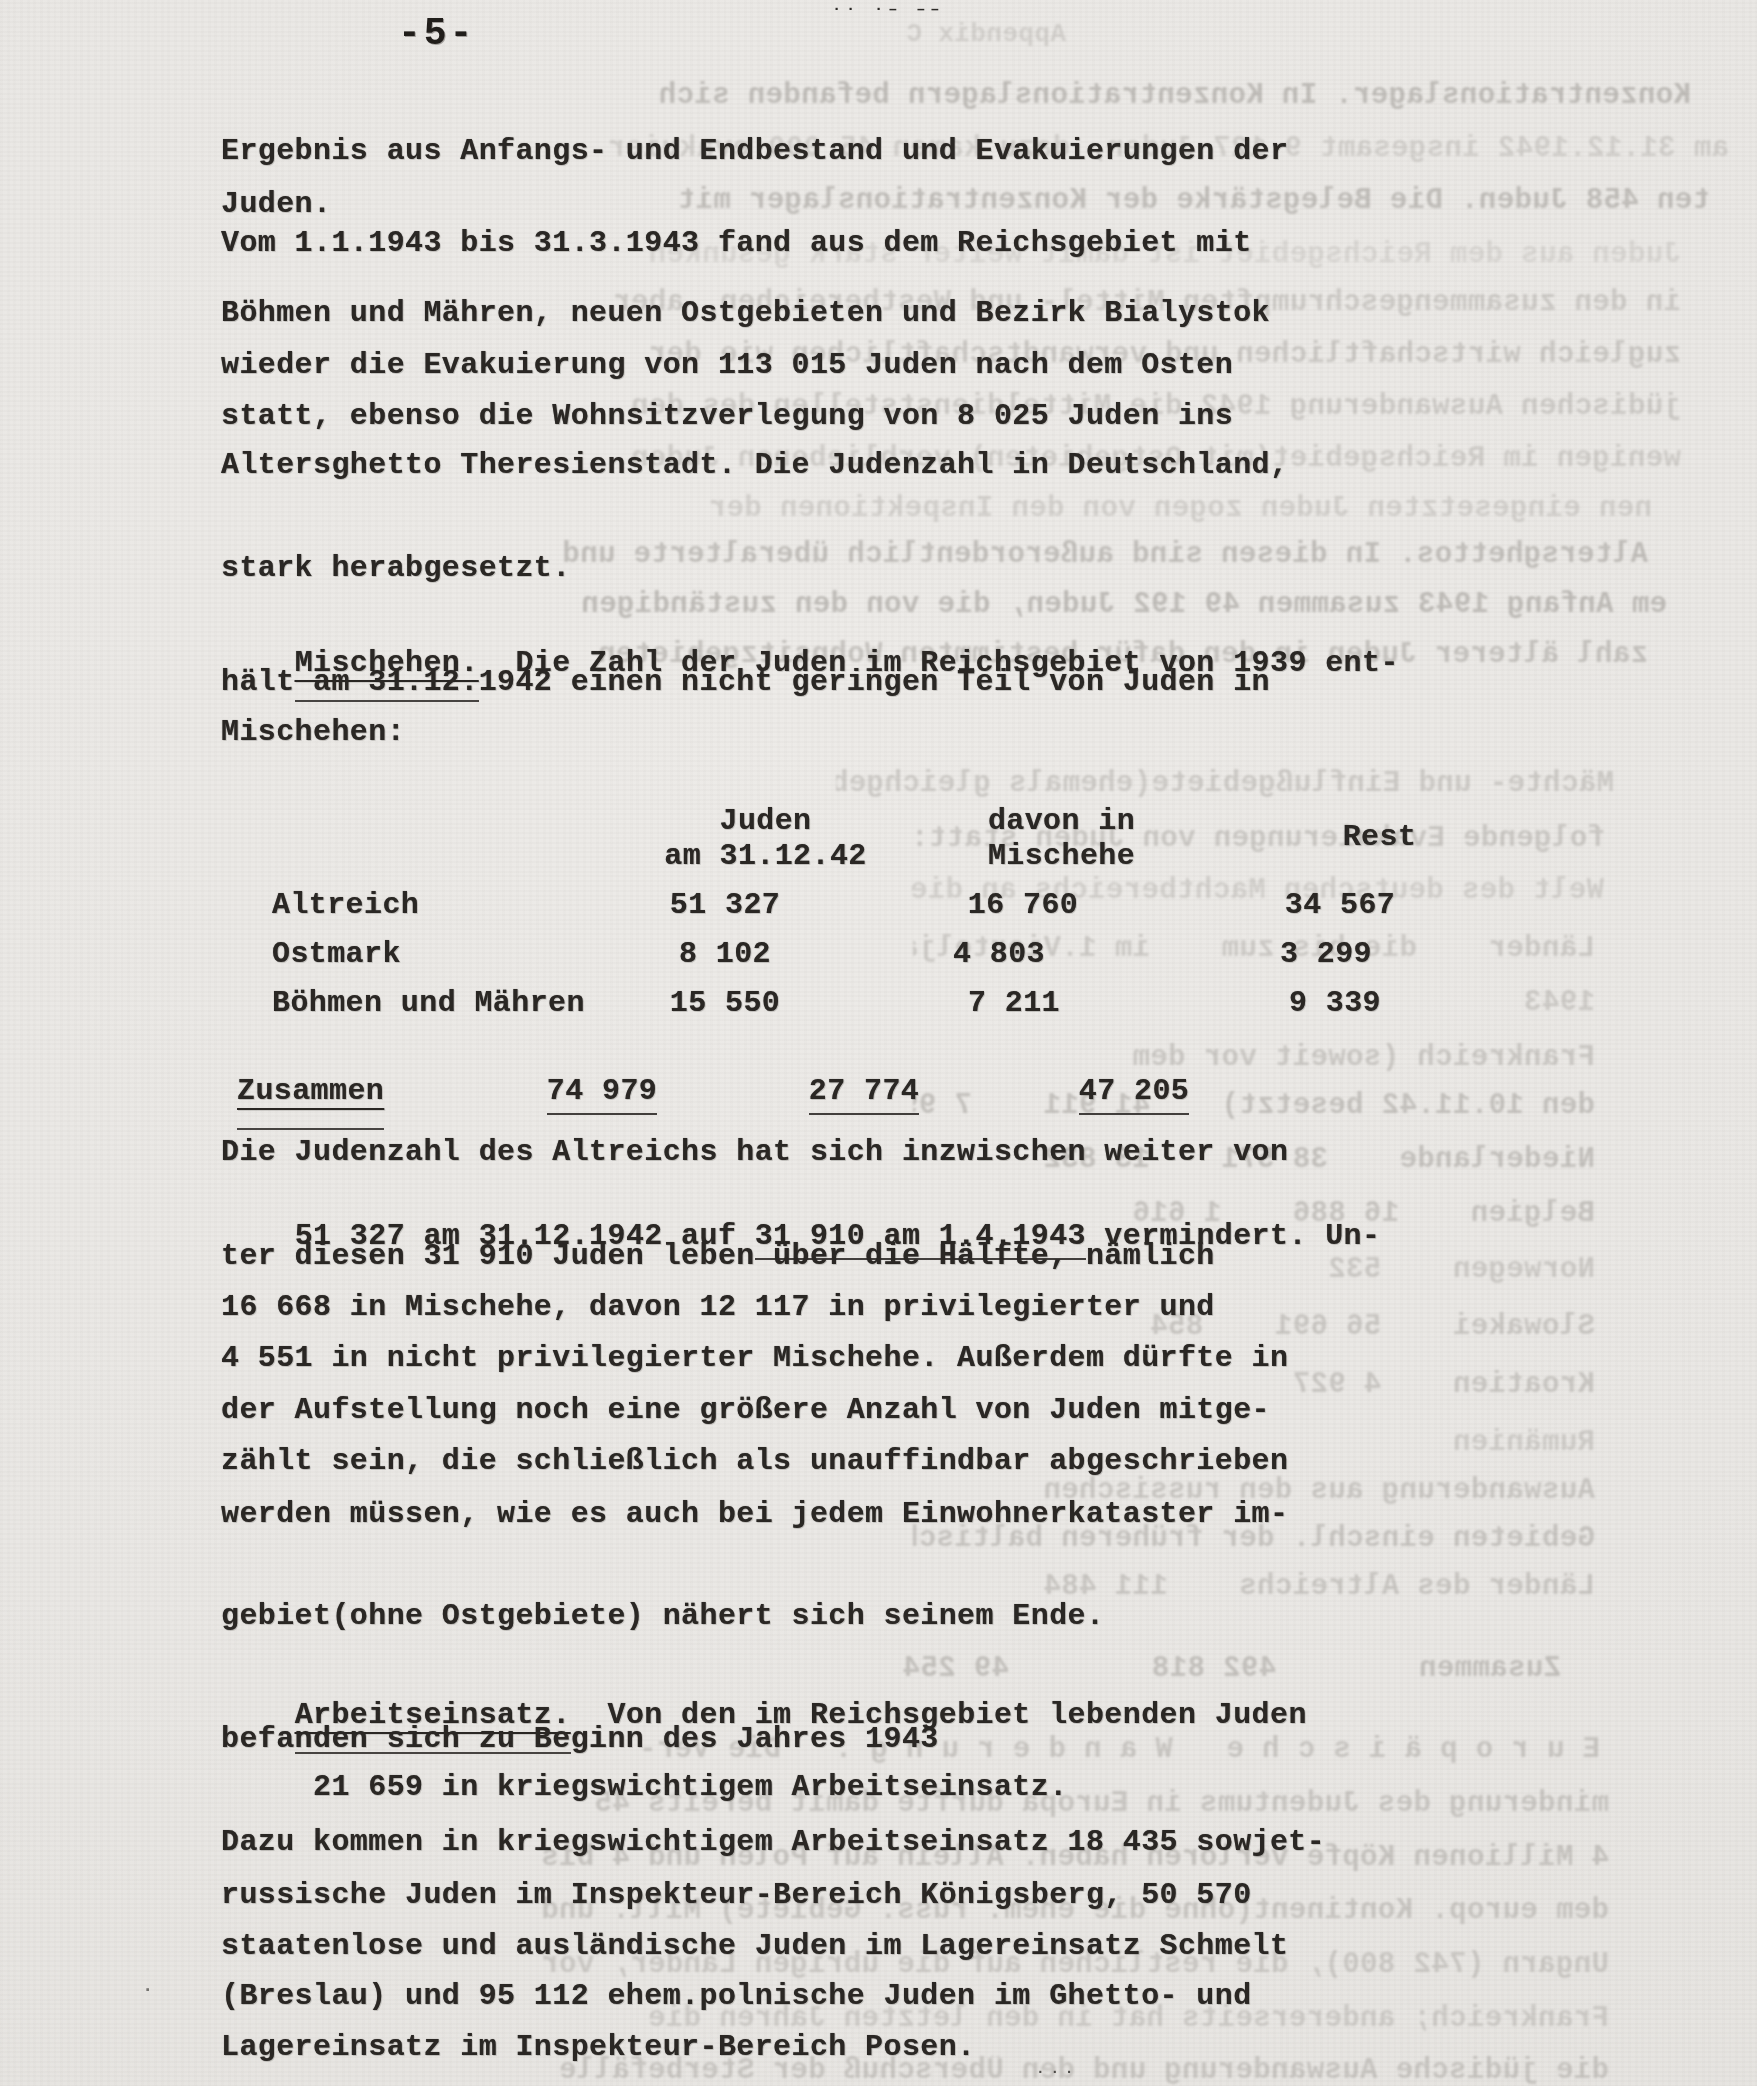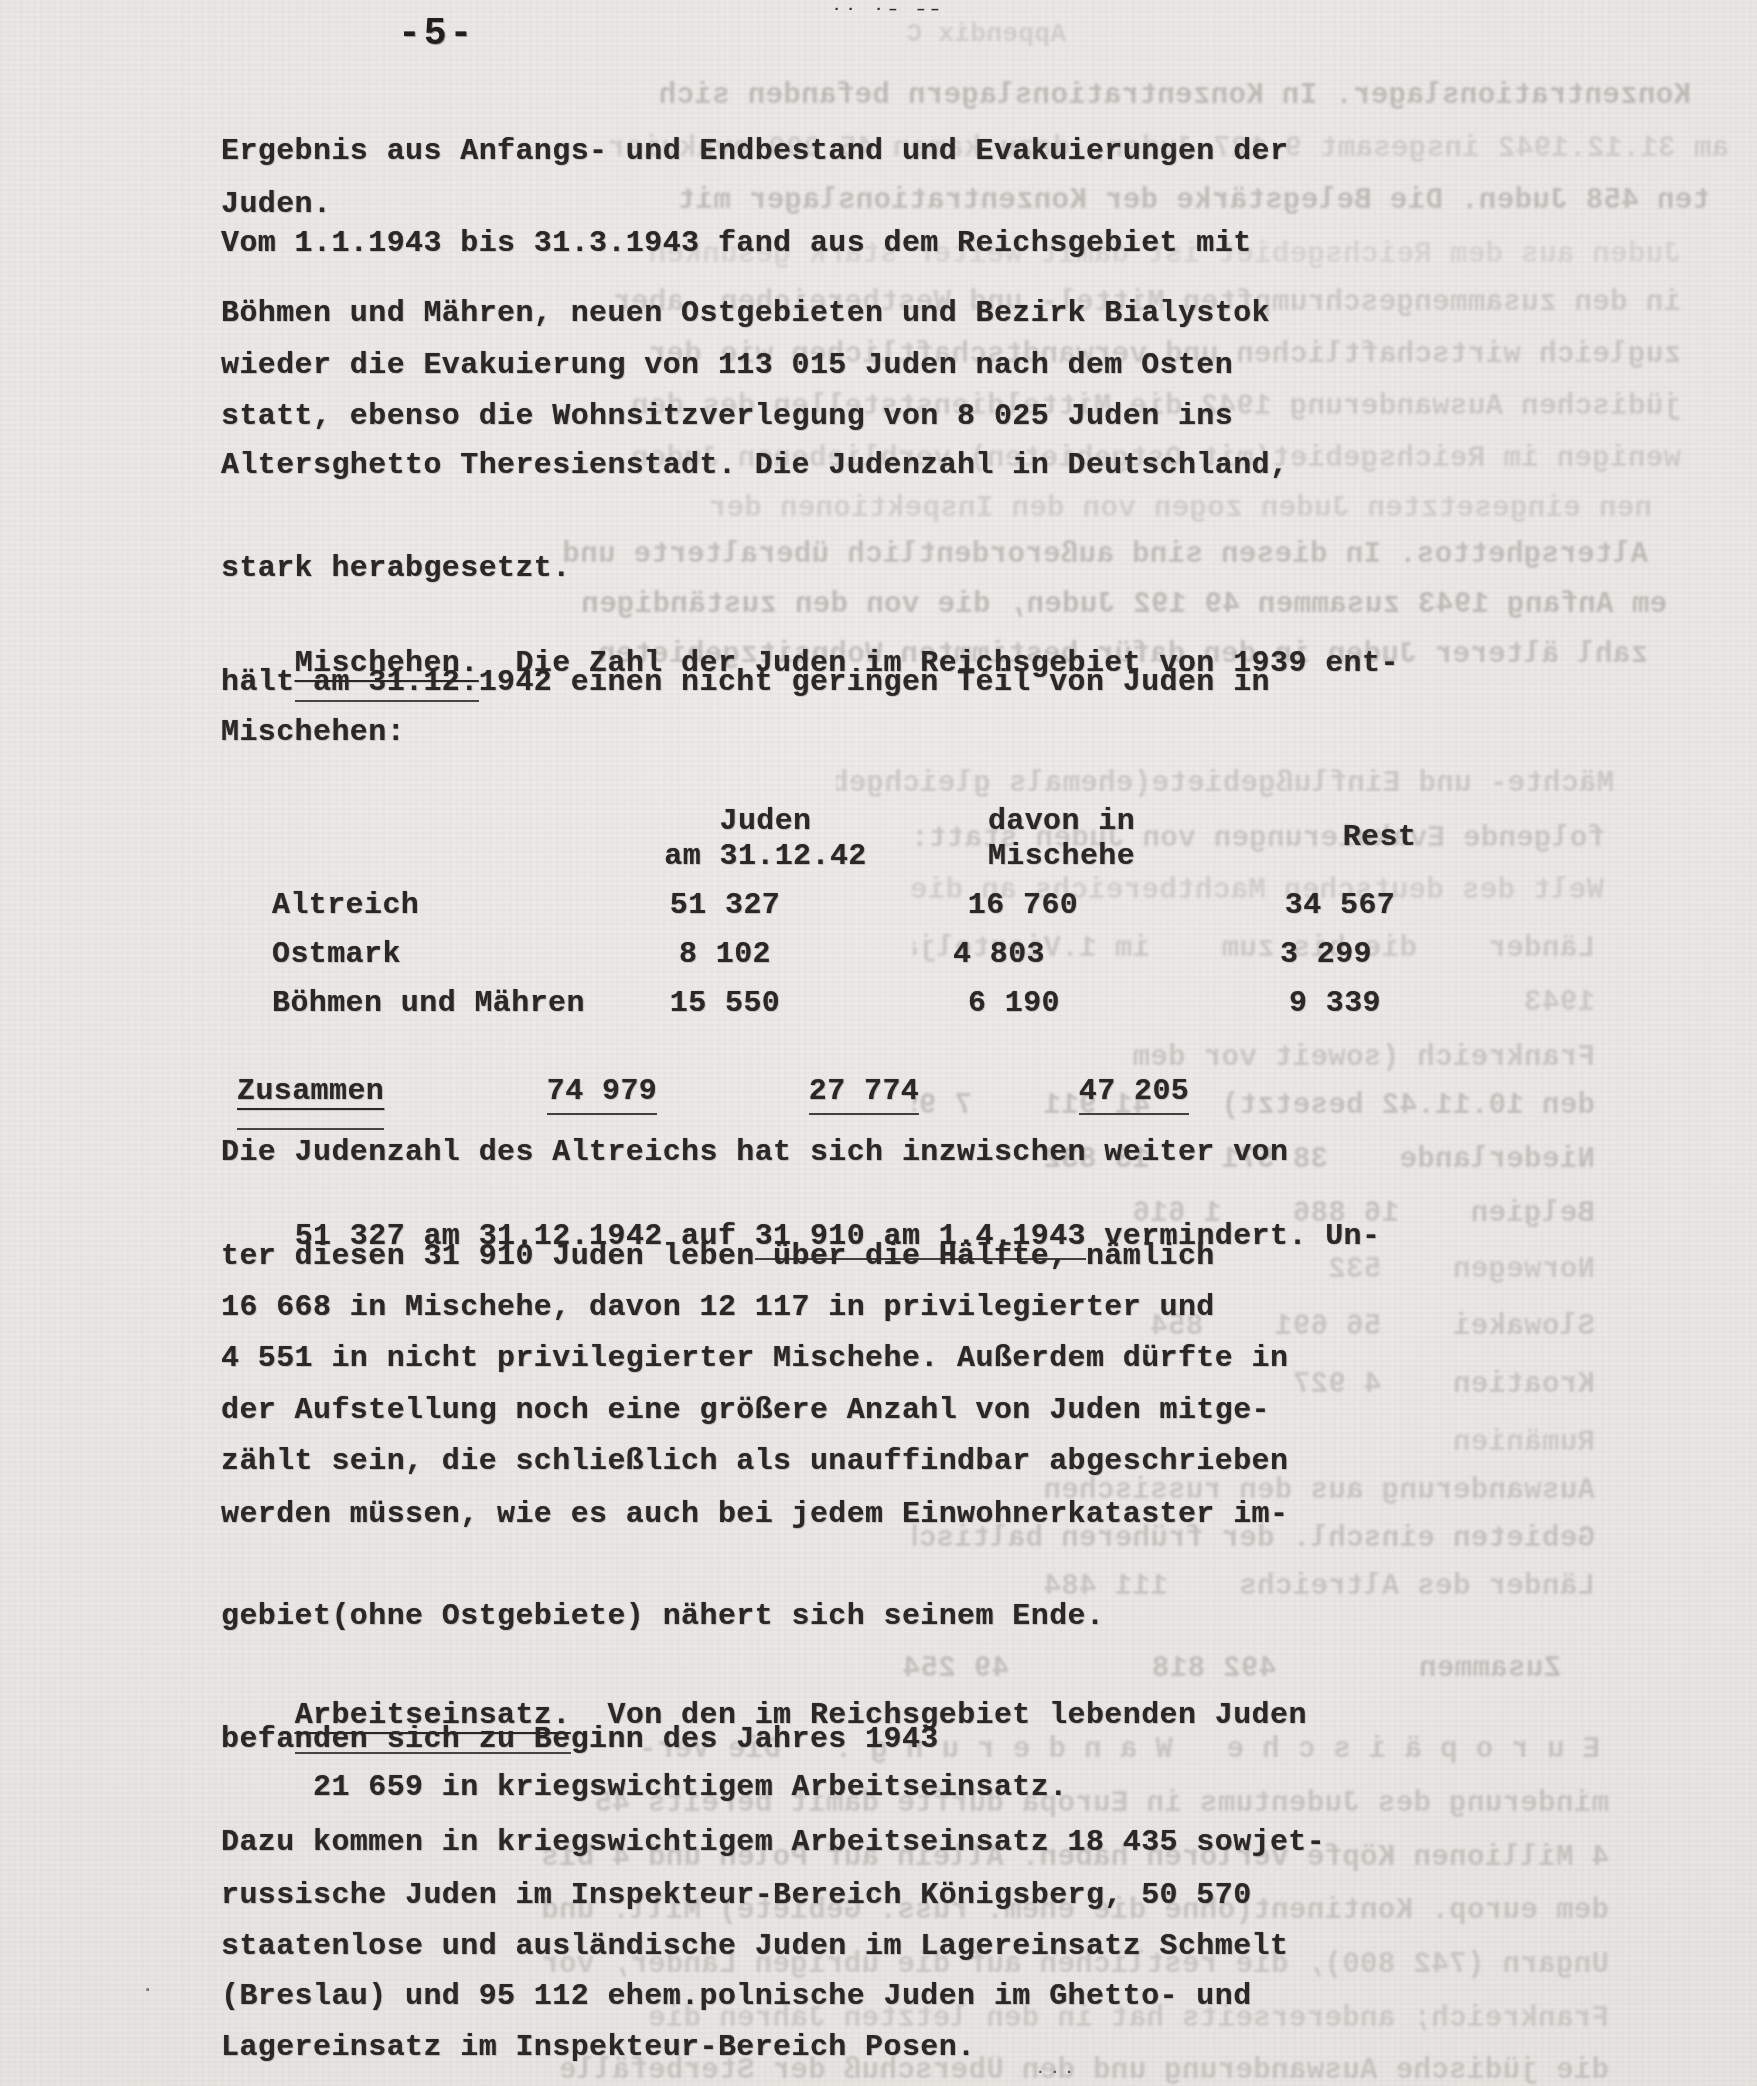--- a/index.html
+++ b/index.html
@@ -125,21 +125,21 @@
     </div>
     <div>
       <div class="tcell" style="left:272px;top:903px">Ostmark</div>
       <div class="tcell num" style="left:624px;top:903px">8 102</div>
       <div class="tcell num" style="left:898px;top:903px">4 803</div>
       <div class="tcell num" style="left:1225px;top:903px">3 299</div>
     </div>
     <div>
       <div class="tcell" style="left:272px;top:952px">Böhmen und Mähren</div>
       <div class="tcell num" style="left:624px;top:952px">15 550</div>
-      <div class="tcell num" style="left:913px;top:952px">6 190</div>
+      <div class="tcell num" style="left:913px;top:952px">7 211</div>
       <div class="tcell num" style="left:1234px;top:952px">9 339</div>
     </div>
     <div>
       <div class="tcell" style="left:237px;top:1040px"><span class="u2">Zusammen</span></div>
       <div class="tcell num" style="left:501px;top:1040px"><span class="u">74 979</span></div>
       <div class="tcell num" style="left:763px;top:1040px"><span class="u">27 774</span></div>
       <div class="tcell num" style="left:1033px;top:1040px"><span class="u">47 205</span></div>
     </div>
   </div>
 

